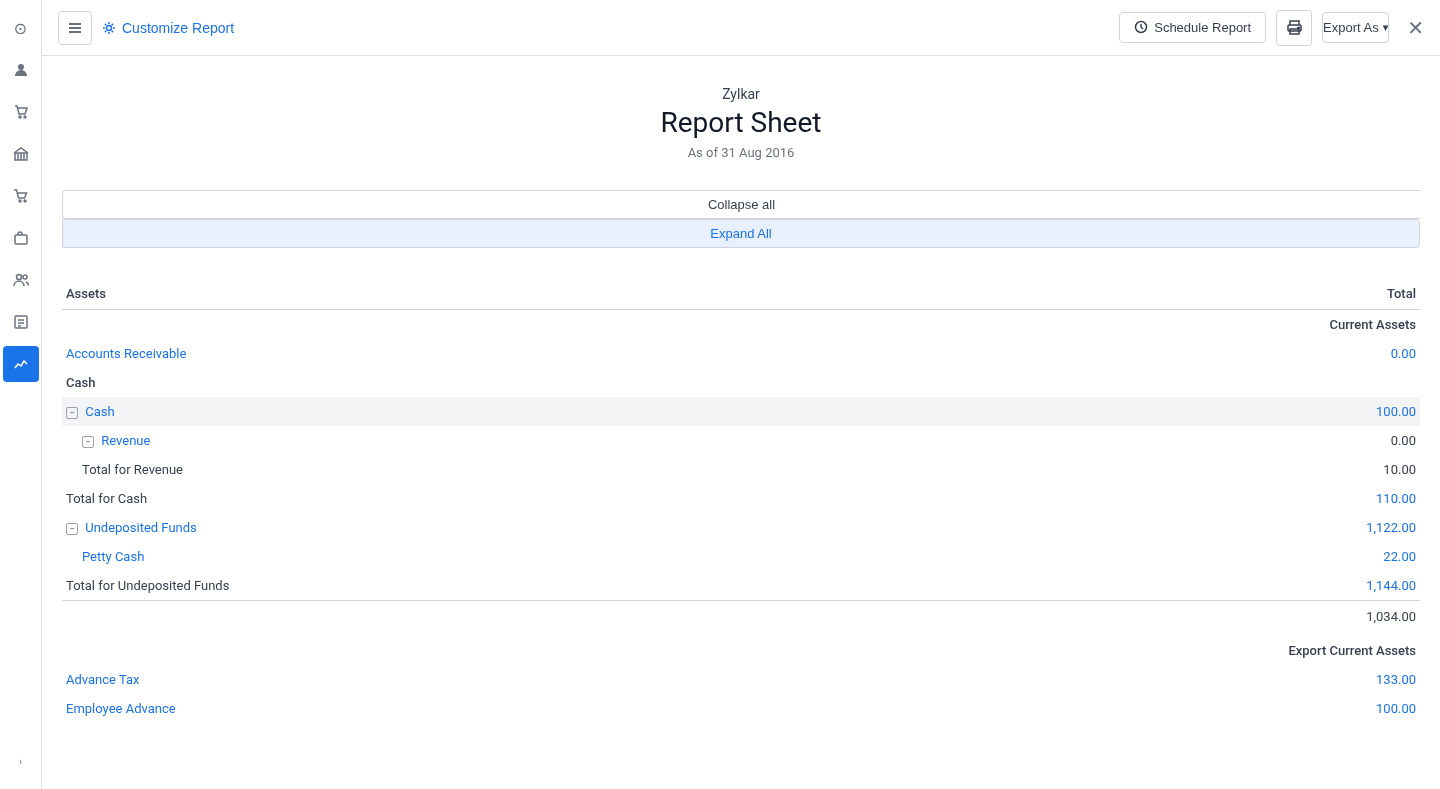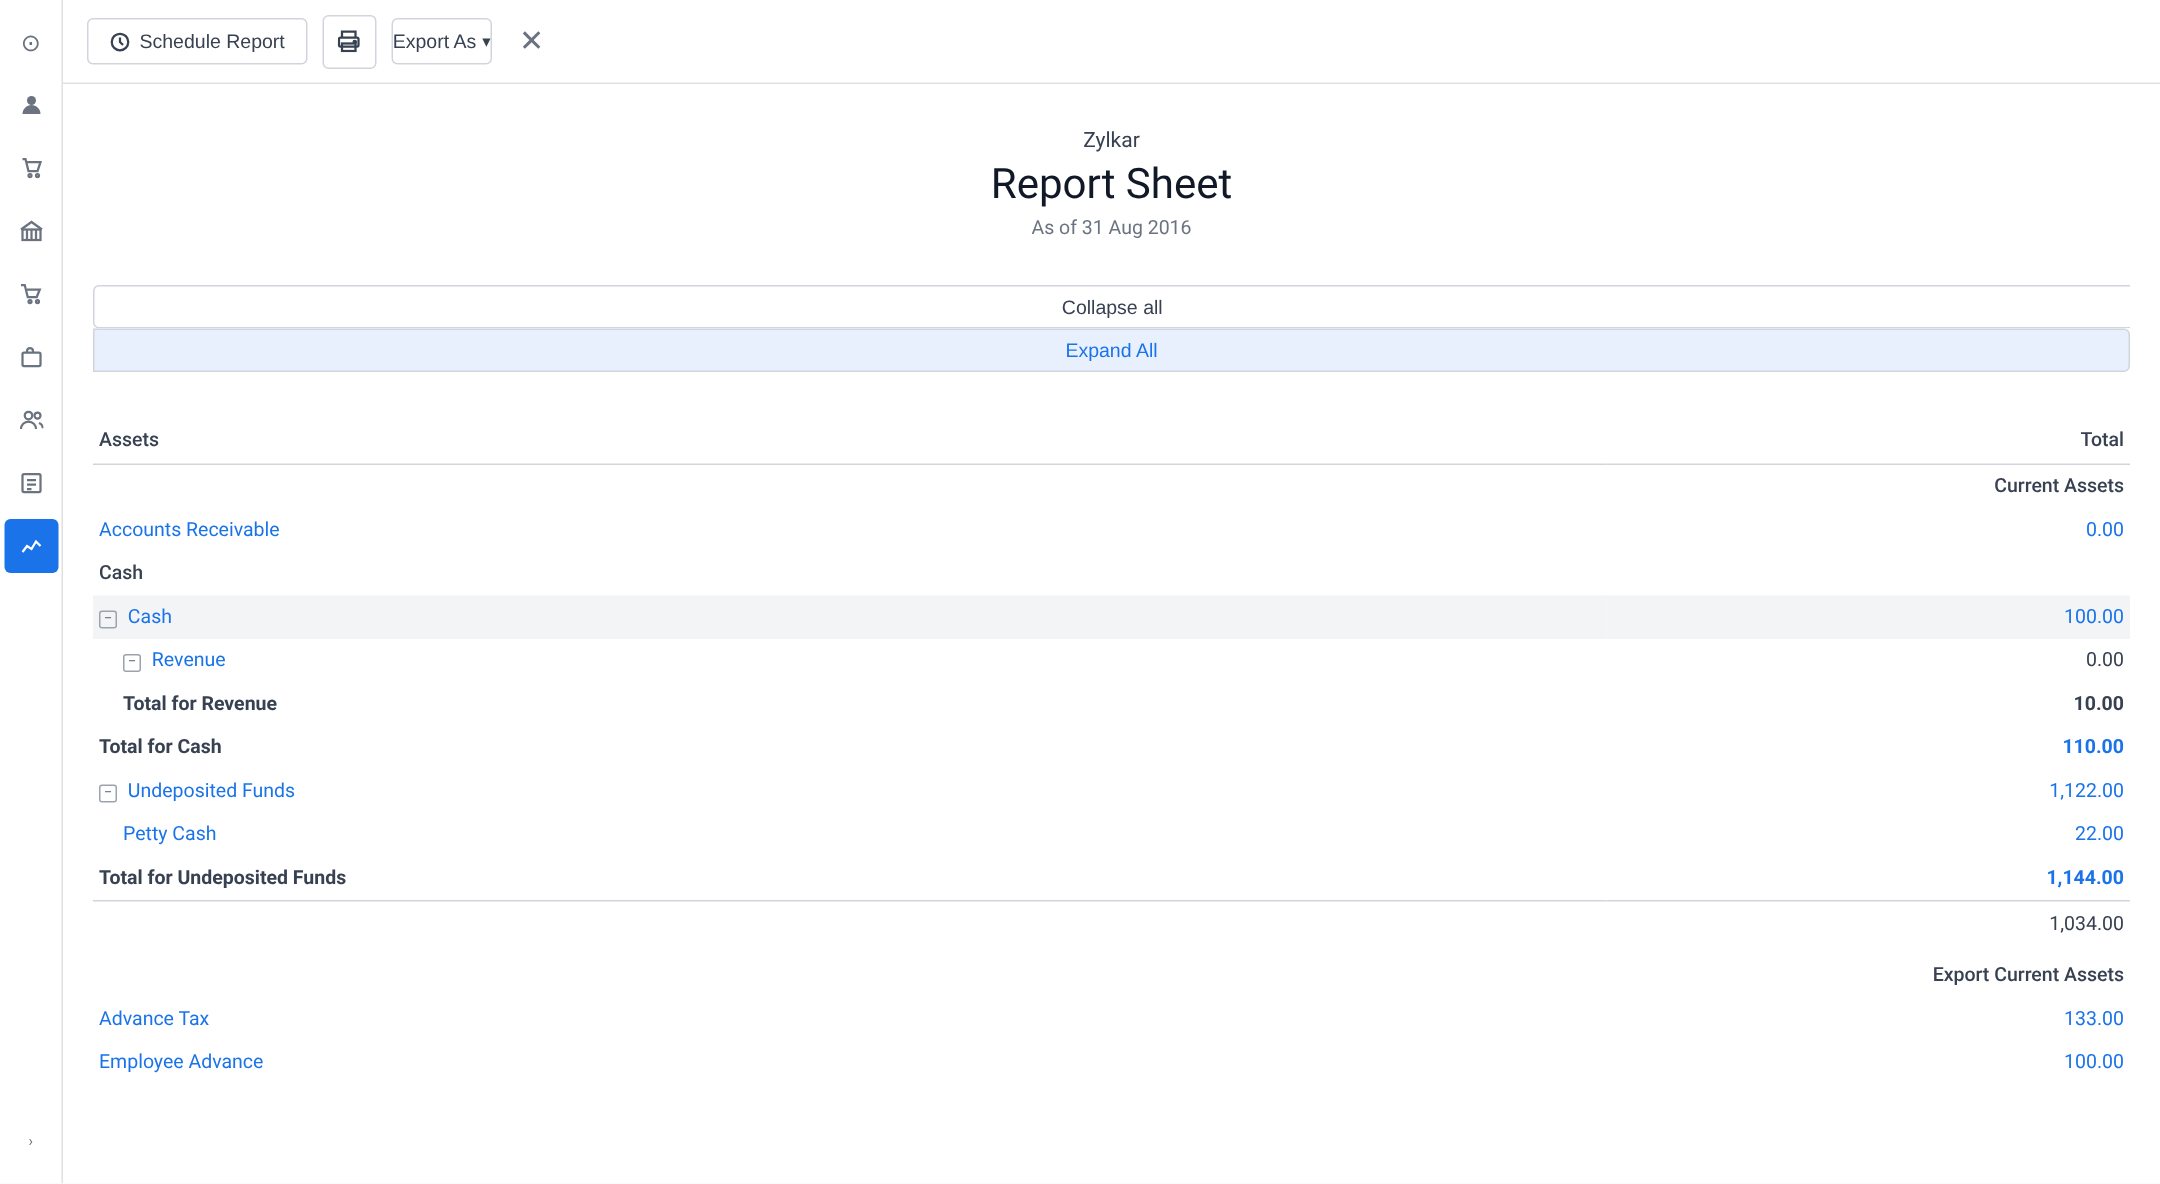--- a/index.html
+++ b/index.html
@@ -82,21 +82,21 @@
       cursor: pointer;
       font-weight: 500;
     }
     .toolbar-right {
       display: flex;
       align-items: center;
       gap: 10px;
     }
     .schedule-btn {
       display: flex;
-      align-items: flex-end;
+      align-items: flex-start;
       gap: 6px;
       border: 1px solid #d1d5db;
       background: #fff;
       border-radius: 4px;
       padding: 7px 14px;
       font-size: 13px;
       color: #374151;
       cursor: pointer;
       font-weight: 500;
     }
@@ -220,21 +220,21 @@
       color: #1a73e8;
       cursor: pointer;
     }
     .link-value {
       color: #1a73e8;
       cursor: pointer;
     }
     .indent1 td:first-child { padding-left: 20px; }
     .indent2 td:first-child { padding-left: 40px; }
     .total-row td {
-      font-weight: 700;
+      font-weight: 400;
     }
     .highlighted-row {
       background: #f3f4f6;
     }
     .minus-icon {
       display: inline-block;
       width: 12px;
       height: 12px;
       border: 1px solid #9ca3af;
       border-radius: 2px;
@@ -311,20 +311,36 @@
       </svg>
   </div>
 
   <div style="flex:1"></div>
   <div class="sidebar-icon" style="font-size:10px; color:#6b7280;">›</div>
 </div>
 
 <div class="main">
 
   <div class="toolbar">
+    <div class="toolbar-left">
+      <button class="hamburger-btn">
+        <svg width="14" height="14" viewBox="0 0 14 14" fill="none" stroke="#374151" stroke-width="1.5">
+            <line x1="1" y1="3" x2="13" y2="3"></line>
+            <line x1="1" y1="7" x2="13" y2="7"></line>
+            <line x1="1" y1="11" x2="13" y2="11"></line>
+          </svg>
+      </button>
+      <button class="customize-report-btn">
+        <svg width="14" height="14" viewBox="0 0 14 14" fill="none" stroke="#1a73e8" stroke-width="1.5">
+            <circle cx="7" cy="7" r="2.5"></circle>
+            <path d="M7 1v2M7 11v2M1 7h2M11 7h2M2.9 2.9l1.4 1.4M9.7 9.7l1.4 1.4M2.9 11.1l1.4-1.4M9.7 4.3l1.4-1.4"></path>
+          </svg>
+        <span>Customize Report</span>
+      </button>
+    </div>
     <div class="toolbar-right">
       <button class="schedule-btn">
         <svg width="14" height="14" viewBox="0 0 14 14" fill="none" stroke="#374151" stroke-width="1.5">
             <circle cx="7" cy="7" r="5.5"></circle>
             <polyline points="7,4 7,7 9,9"></polyline>
           </svg>
         <span>Schedule Report</span>
       </button>
       <button class="print-btn">
         <svg width="15" height="15" viewBox="0 0 15 15" fill="none" stroke="#374151" stroke-width="1.5">

